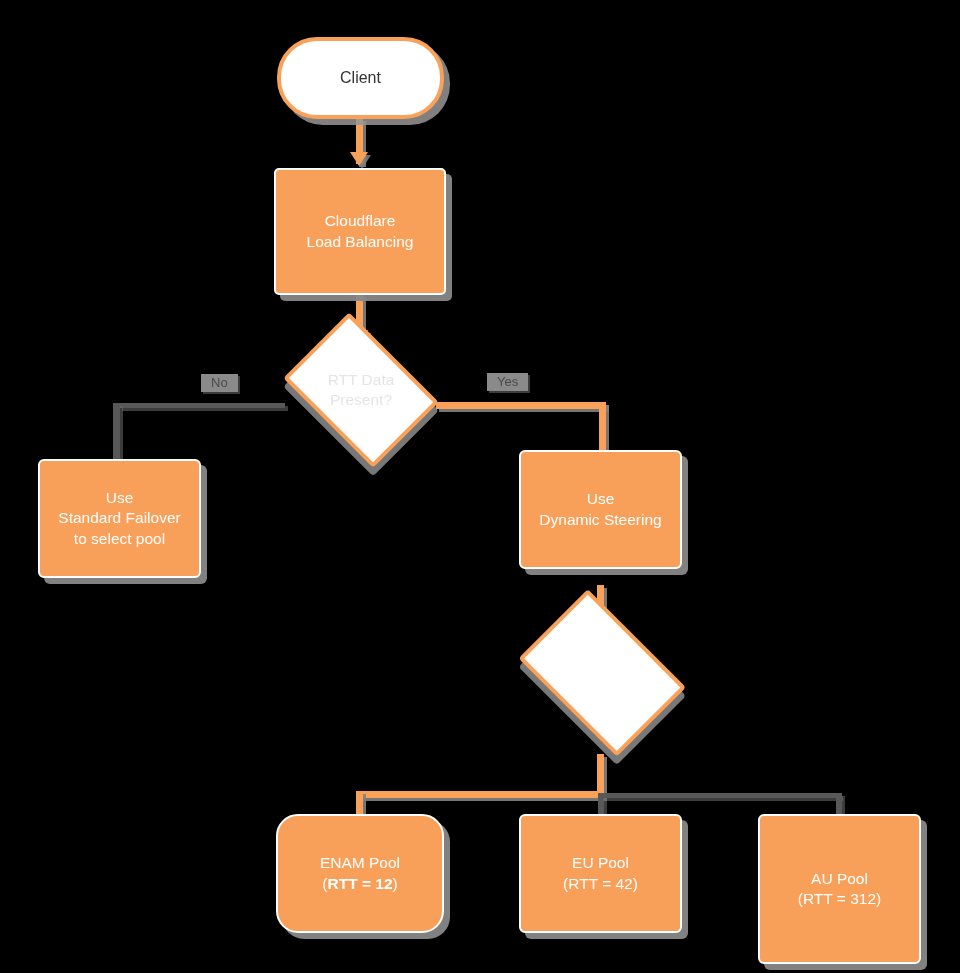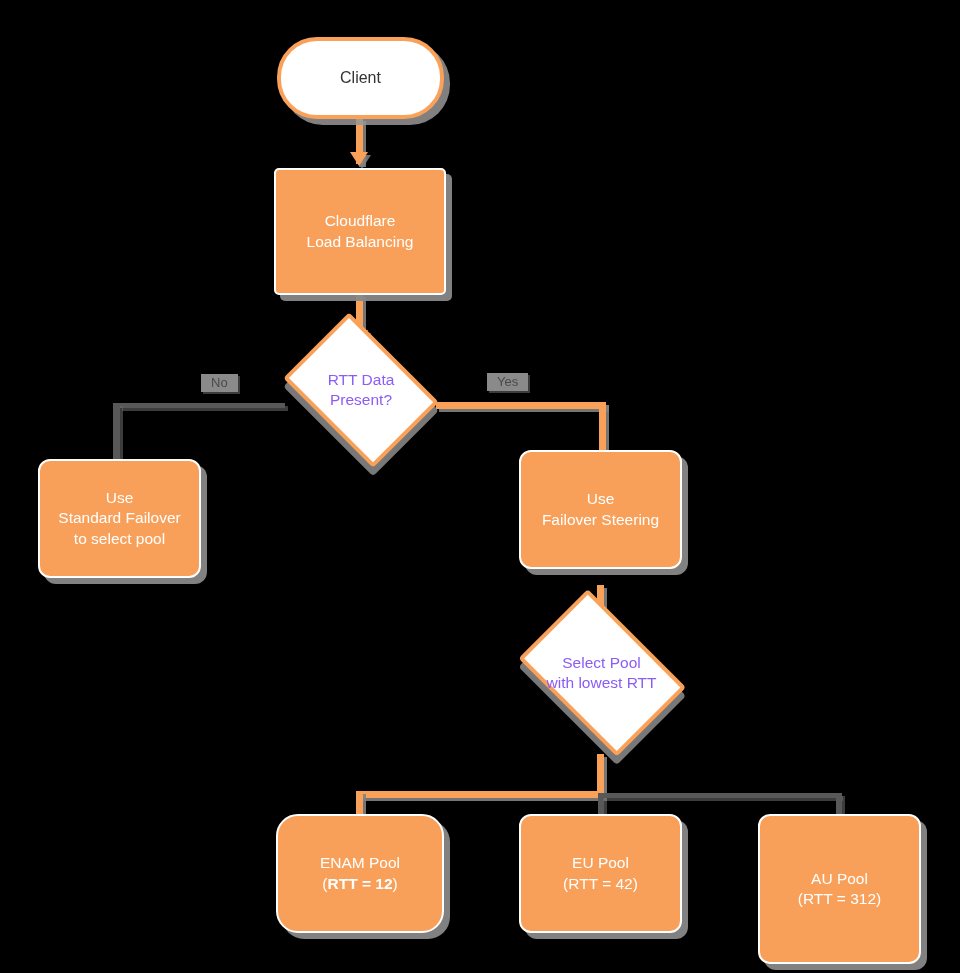--- a/index.html
+++ b/index.html
@@ -26,42 +26,42 @@
     text-align:center;
     line-height:1.32;
     z-index:5;
   }
   .node .lbl{ display:block; }
 
   
   .box{
     background:#F8A05A;
     border:2px solid #FFFFFF;
-    border-radius:12px;
+    border-radius:6px;
     color:#FFFFFF;
     font-size:15.5px;
     box-shadow:6px 6px 0 0 rgba(136,136,136,0.95);
   }
   .box.sq{ border-radius:5px; }
 
   
   .stadium{
     background:#FFFFFF;
     border:4px solid #F9A159;
     border-radius:40px;
     color:#333333;
     font-size:16px;
     box-shadow:6px 6px 0 0 rgba(150,150,150,0.85);
   }
 
   
   .diamond{
     background:transparent;
     border:none;
-    color:#8b5cf6;
+    color:#e5e5e5;
     font-size:15.5px;
   }
   .diamond .dshape{
     position:absolute;
     left:50%; top:50%;
     width:70.7%; height:70.7%;
     transform:translate(-50%,-50%) rotate(45deg);
     background:#FFFFFF;
     border:4px solid #F9A159;
     border-radius:4px;
@@ -193,31 +193,27 @@
       <span class="lbl">Use</span>
       <span class="lbl">Standard Failover</span>
       <span class="lbl">to select pool</span>
     </div>
   </div>
 
   
   <div class="node box" style="left:519px;top:450px;width:163px;height:119px;">
     <div>
       <span class="lbl">Use</span>
-      <span class="lbl">Failover Steering</span>
+      <span class="lbl">Dynamic Steering</span>
     </div>
   </div>
 
   
   <div class="node diamond" style="left:509px;top:609px;width:185px;height:128px;">
     <div class="dshape"></div>
-    <div class="lbl">
-      <span class="lbl">Select Pool</span>
-      <span class="lbl">with lowest RTT</span>
-    </div>
   </div>
 
   
   <div class="node box sq" style="left:276px;top:814px;width:168px;height:119px;border-radius:22px;">
     <div>
       <span class="lbl">ENAM Pool</span>
       <span class="lbl"><span>(</span><span class="b">RTT = 12</span><span>)</span></span>
     </div>
   </div>
 

